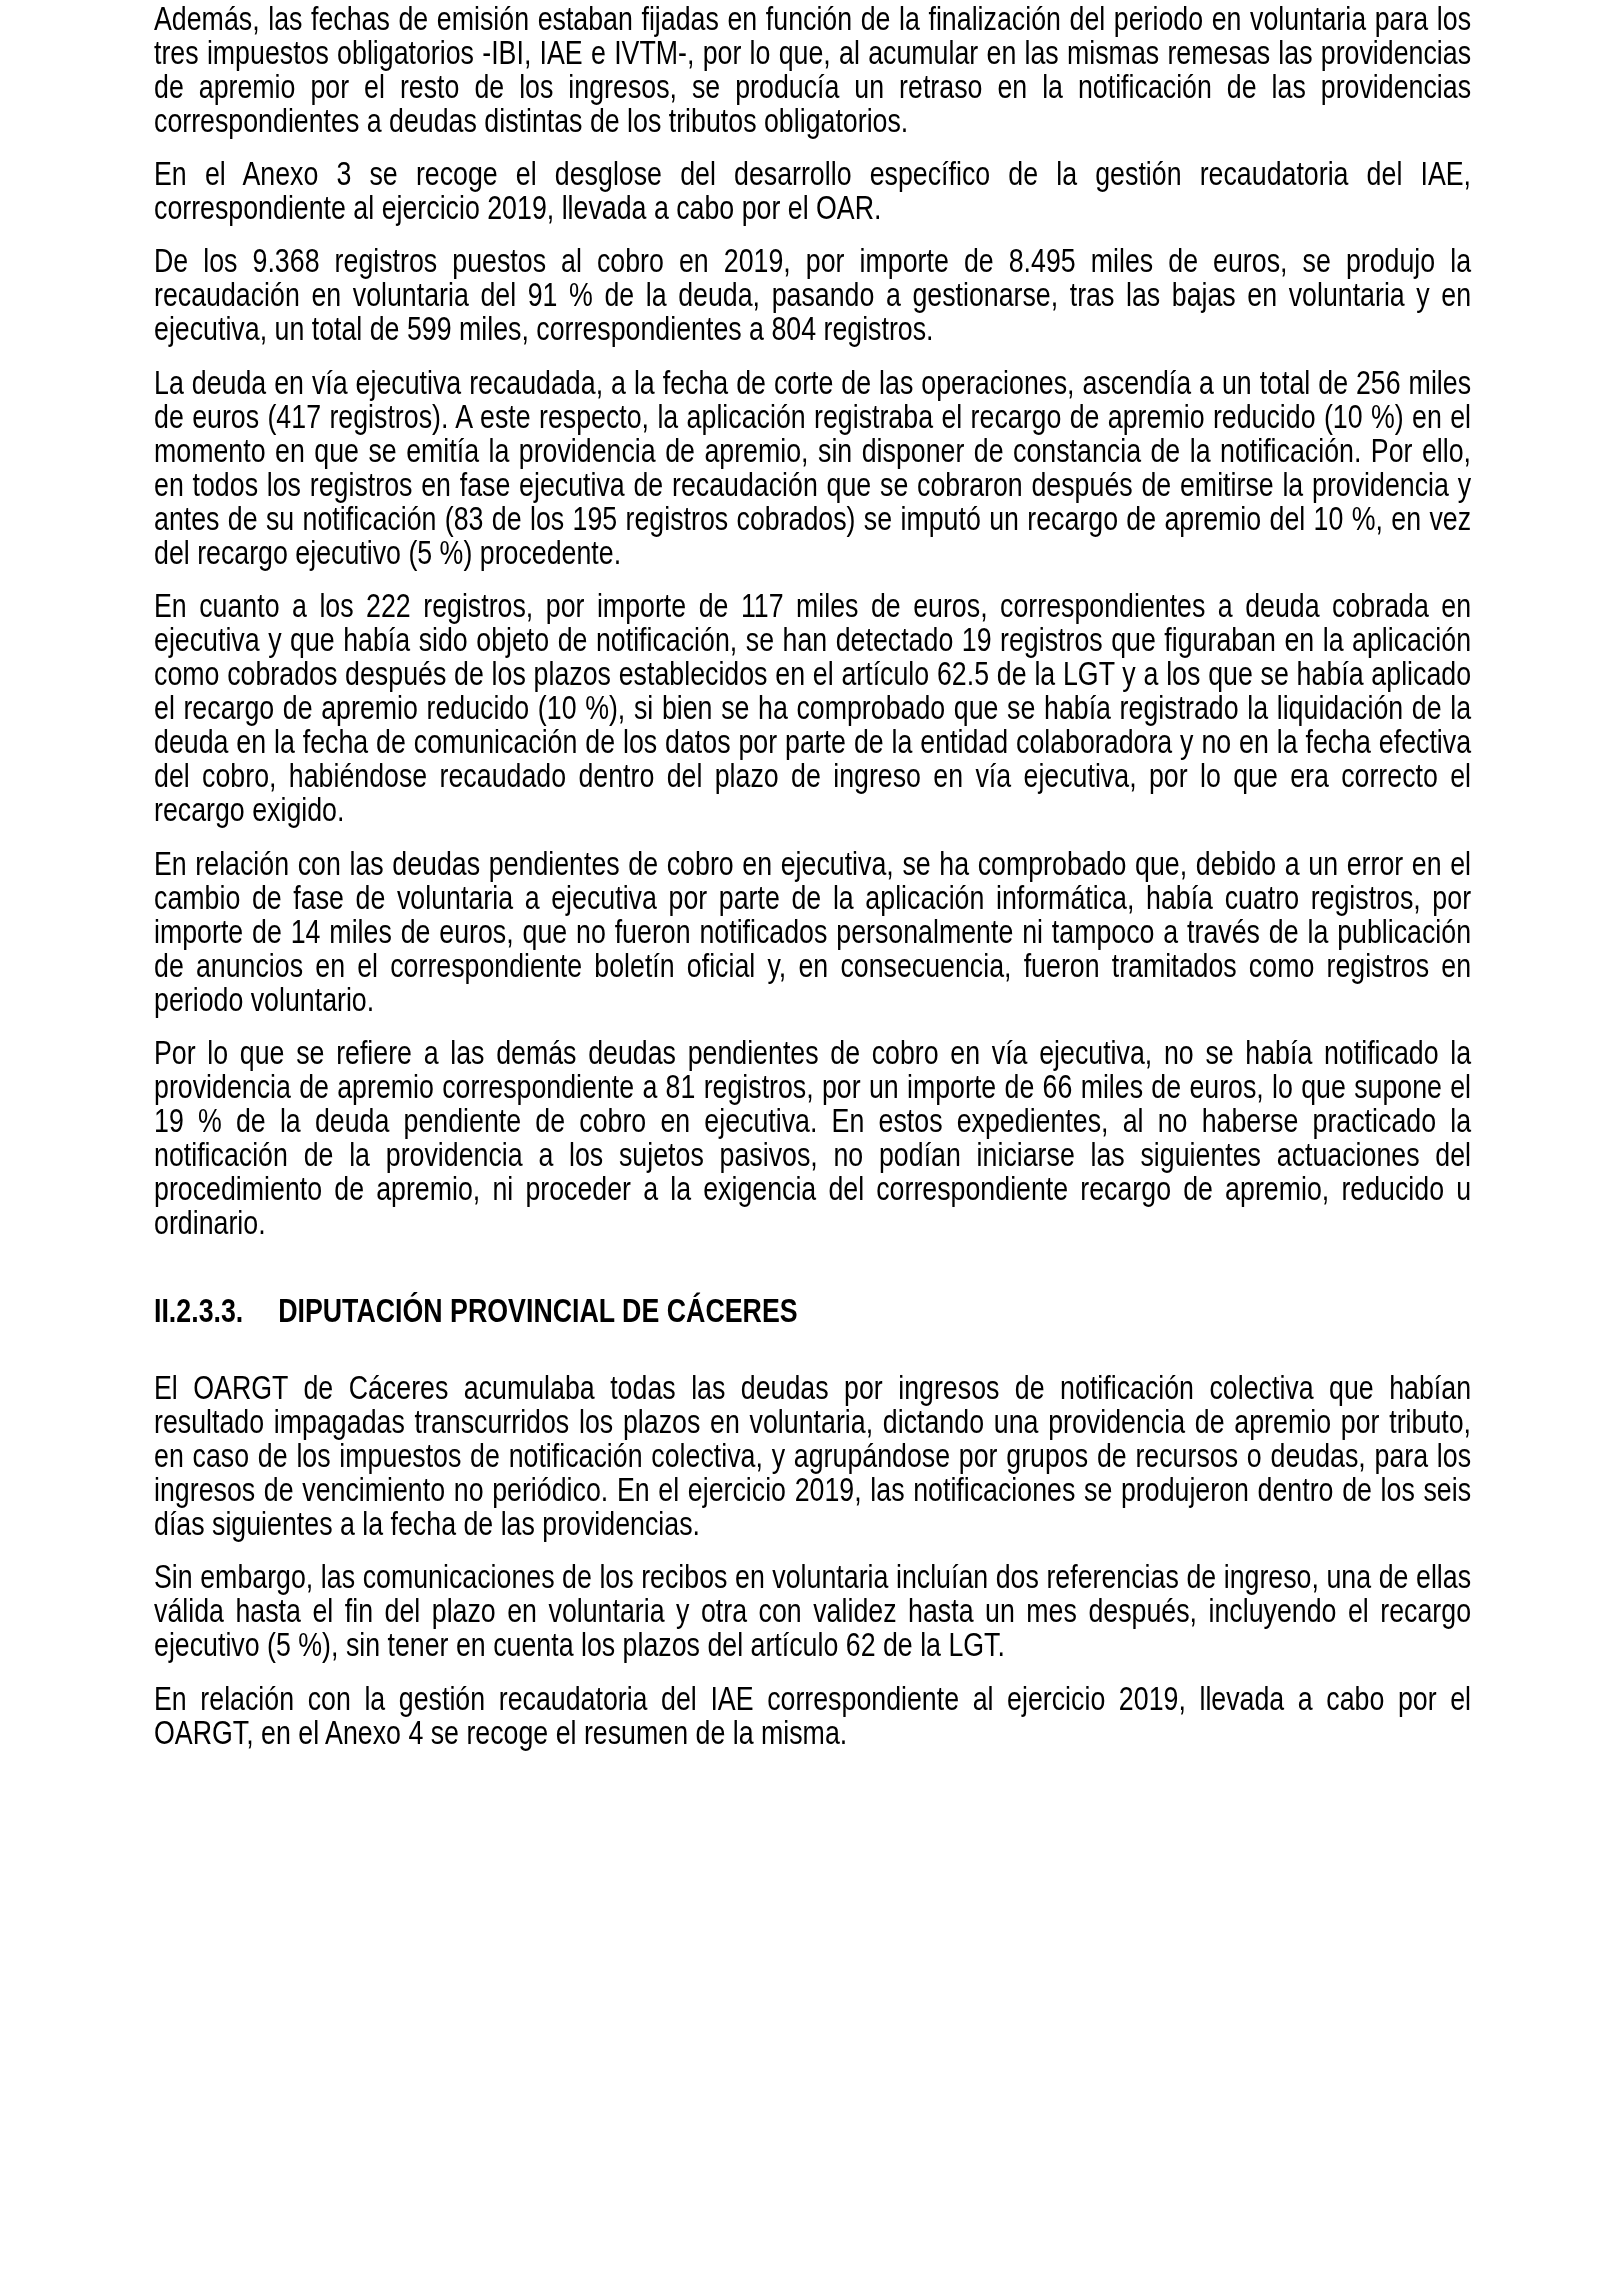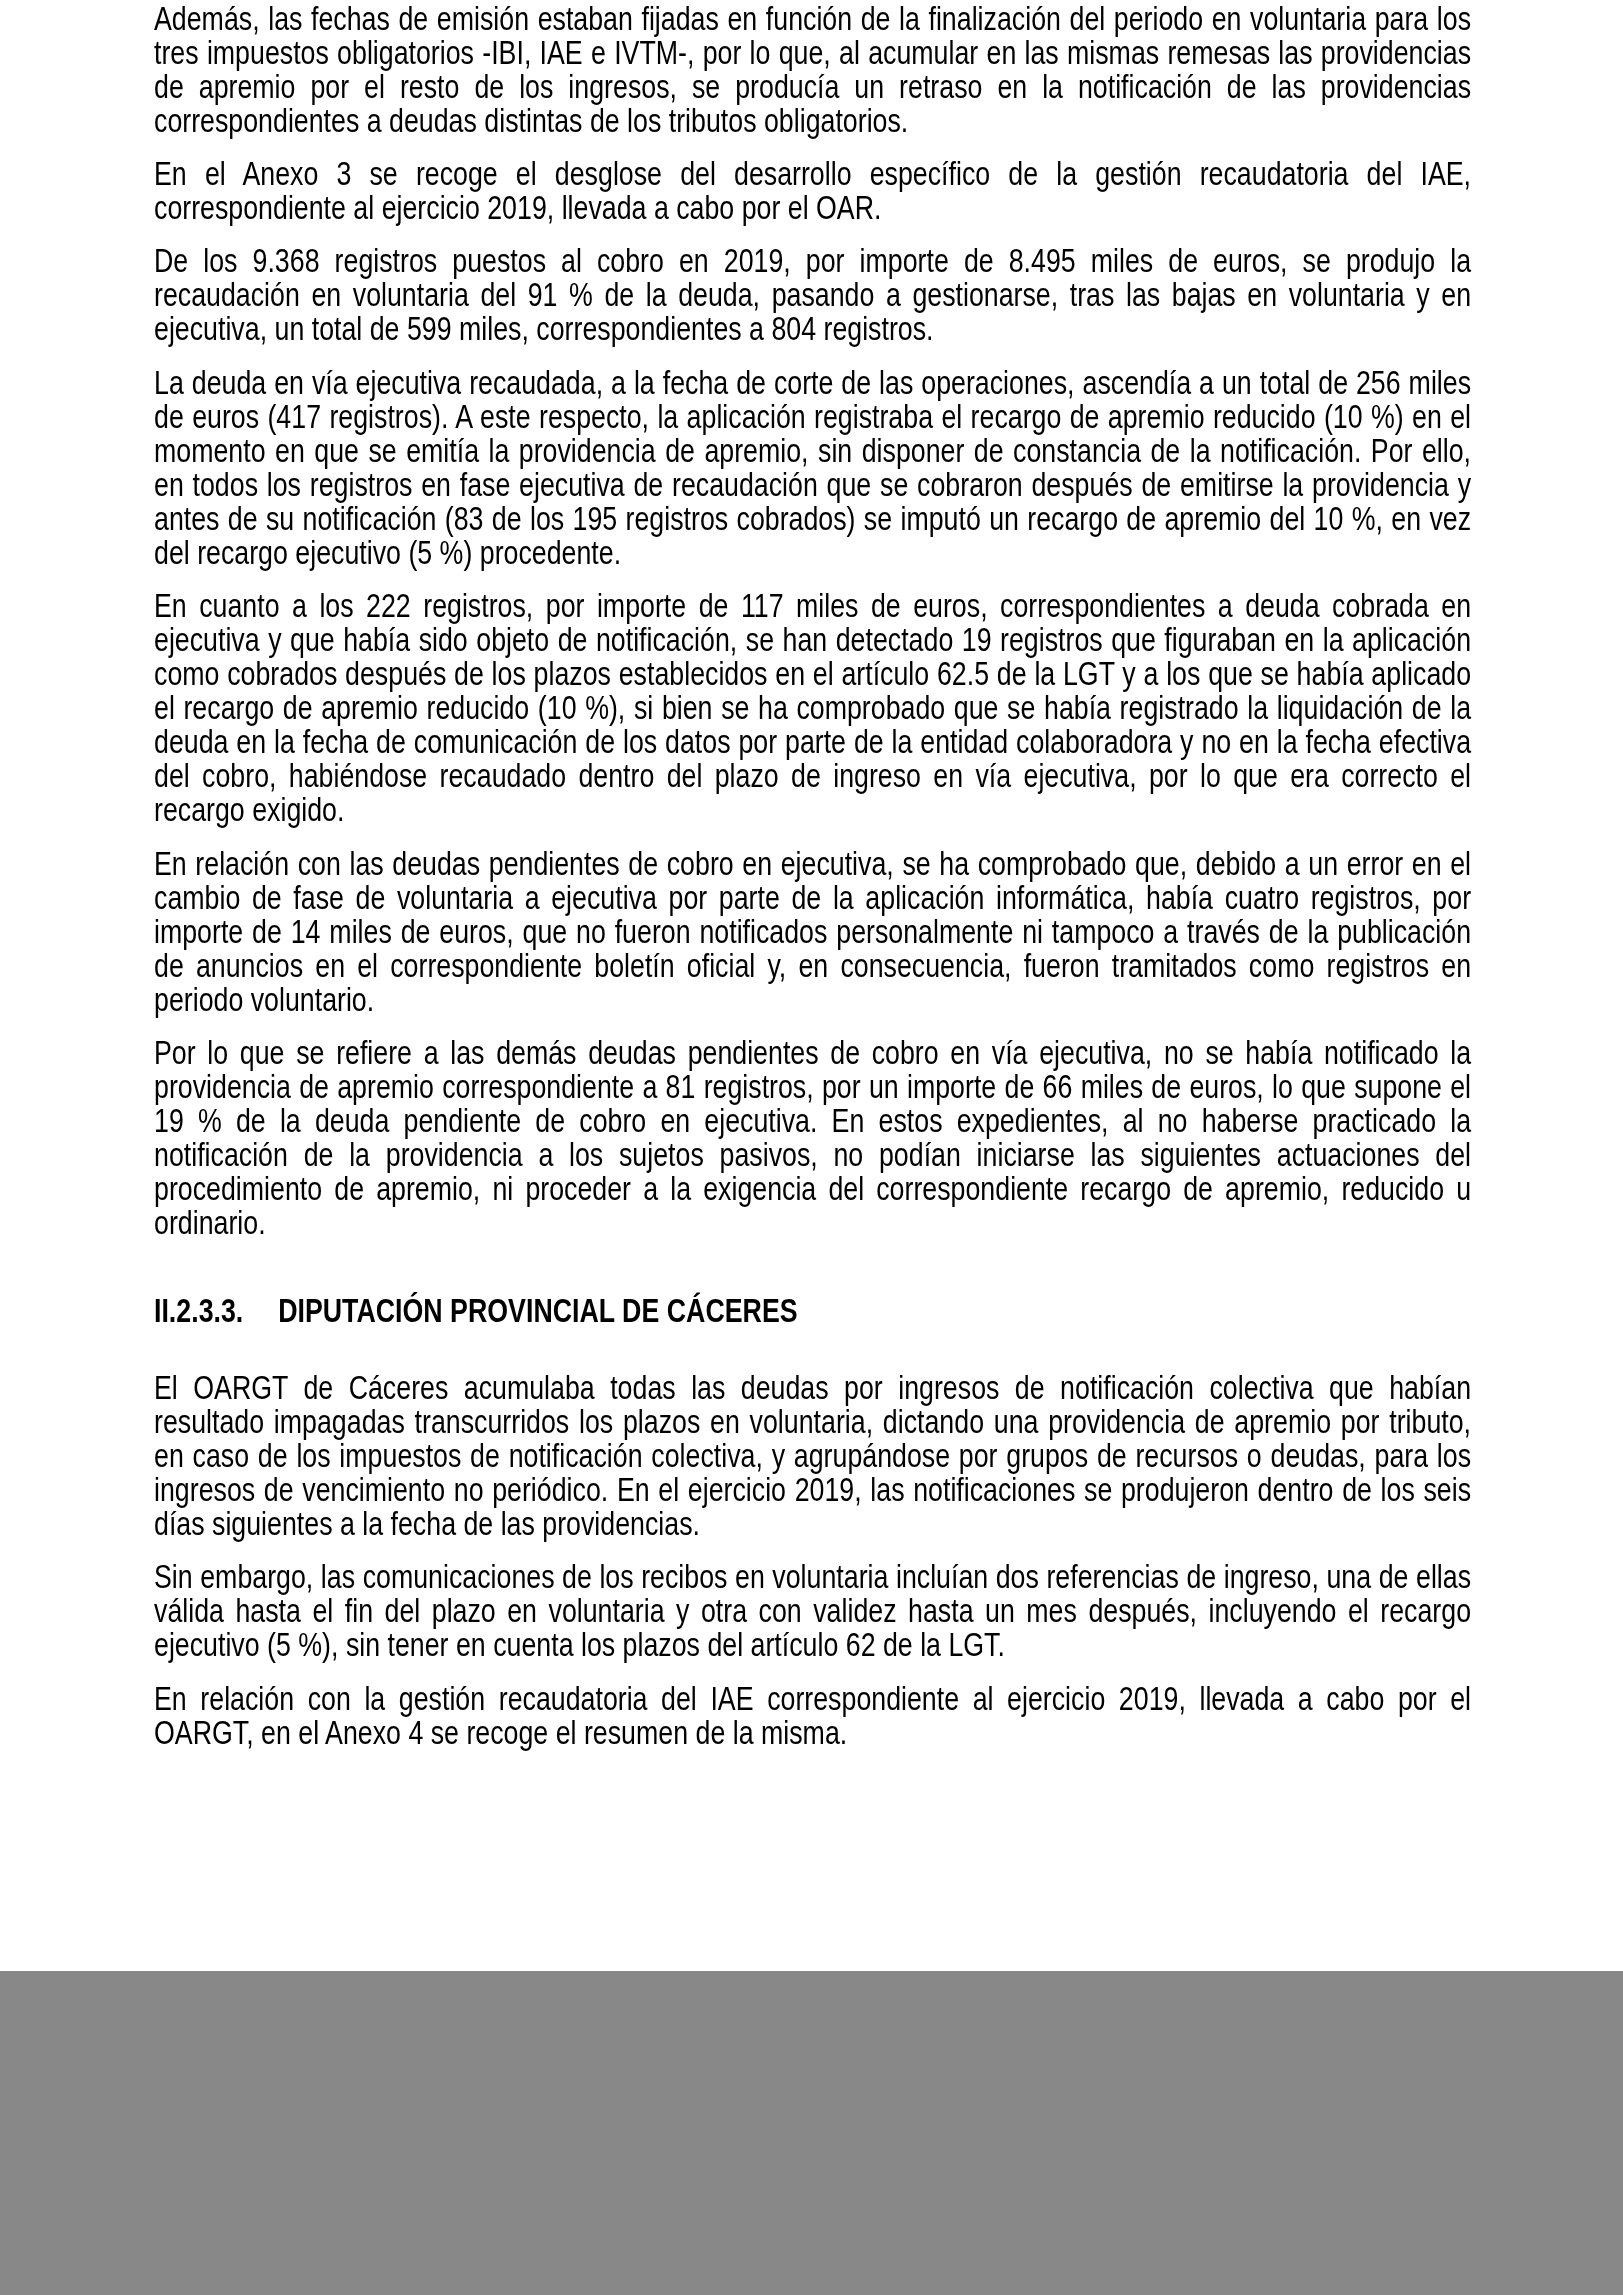--- a/index.html
+++ b/index.html
@@ -3,21 +3,21 @@
 <meta charset="utf-8">
 <style>
   html, body { margin: 0; padding: 0; }
   body {
     background: #888;
     font-family: "Liberation Sans", "DejaVu Sans", sans-serif;
   }
   .page {
     position: relative;
     width: 1623px;
-    height: 1971px;
+    height: 2295px;
     background: #ffffff;
     color: #000000;
     overflow: hidden;
     margin: 0 auto;
   }
   
   .doc {
     position: absolute;
     left: 154px;
     top: 1.7px;

